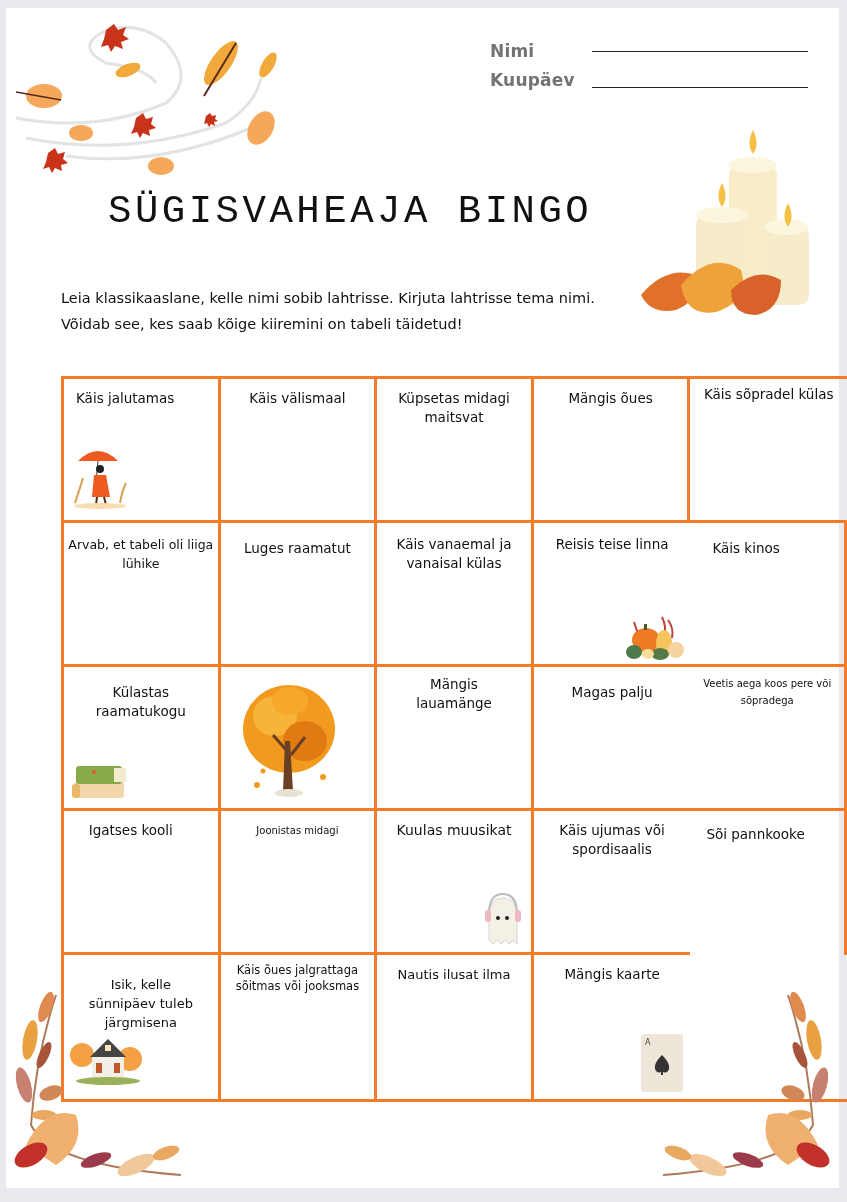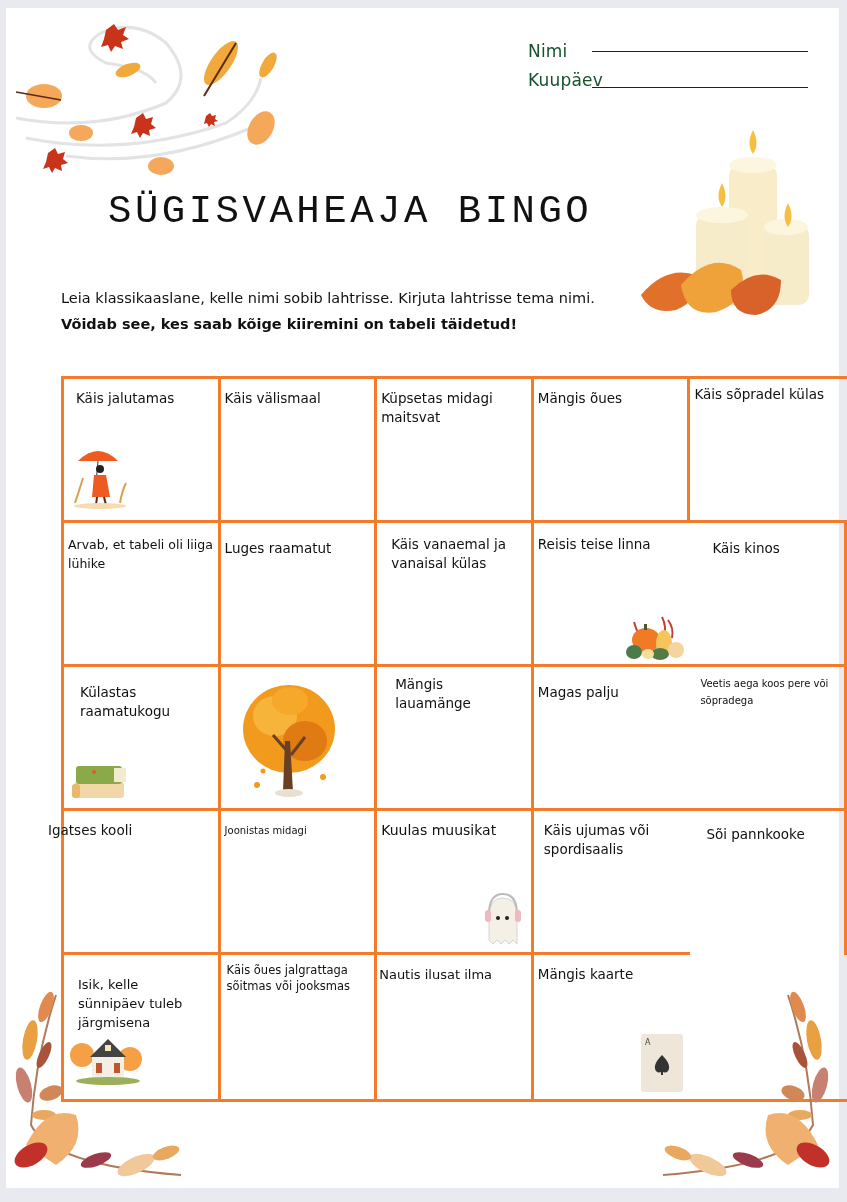--- a/index.html
+++ b/index.html
@@ -1,28 +1,28 @@
 <!DOCTYPE html>
 <html><head>
 <meta charset="utf-8">
 <style>
   html, body { margin:0; padding:0; }
   body { width:847px; height:1202px; background:#e9eaef; position:relative; overflow:hidden; font-family:"DejaVu Sans", sans-serif; }
   .page { position:absolute; left:6px; top:8px; width:833px; height:1180px; background:#ffffff; }
   .abs { position:absolute; }
-  .field-label { position:absolute; font-size:17px; color:#14532d; font-family:"DejaVu Sans", sans-serif; font-weight:400; letter-spacing:0.2px;margin-left:38px; }
+  .field-label { position:absolute; font-size:17px; color:#737373; font-family:"DejaVu Sans", sans-serif; font-weight:700; letter-spacing:0.2px; }
   .field-line { position:absolute; height:1px; background:#222; }
   .title { position:absolute; left:108px; top:190px; font-family:"Liberation Mono", "DejaVu Sans Mono", monospace; font-size:39px; color:#111; letter-spacing:3.5px; white-space:nowrap; }
   .instr { position:absolute; left:61px; font-size:14.5px; color:#111; white-space:nowrap; }
-  .instr.bold { font-weight:bold; }
+  .instr.bold { font-weight:normal; }
   .grid { position:absolute; left:61px; top:376px; width:789px; height:726px; border:3px solid #f47b2a; box-sizing:border-box; display:grid; grid-template-columns:repeat(5,1fr); grid-template-rows:repeat(5,1fr); }
   .cell { border-right:3px solid #f47b2a; border-bottom:3px solid #f47b2a; position:relative; box-sizing:border-box; }
   .cell.lastcol { border-right:none; }
   .cell.lastrow { border-bottom:none; }
-  .cell-text { position:absolute; left:4px; right:4px; top:10px; text-align:left; font-size:13.5px; line-height:19px; color:#111; }
+  .cell-text { position:absolute; left:4px; right:4px; top:10px; text-align:center; font-size:13.5px; line-height:19px; color:#111; }
   .cell-text.small { font-size:12px; line-height:16px; }
   .cell-img { position:absolute; }
 </style>
 </head>
 <body>
 
 <div class="page"></div>
 
 <svg class="abs" style="left:6px;top:8px" width="280" height="175" viewBox="0 0 280 175">
   <g fill="none" stroke="#e3e3e6" stroke-width="3">

